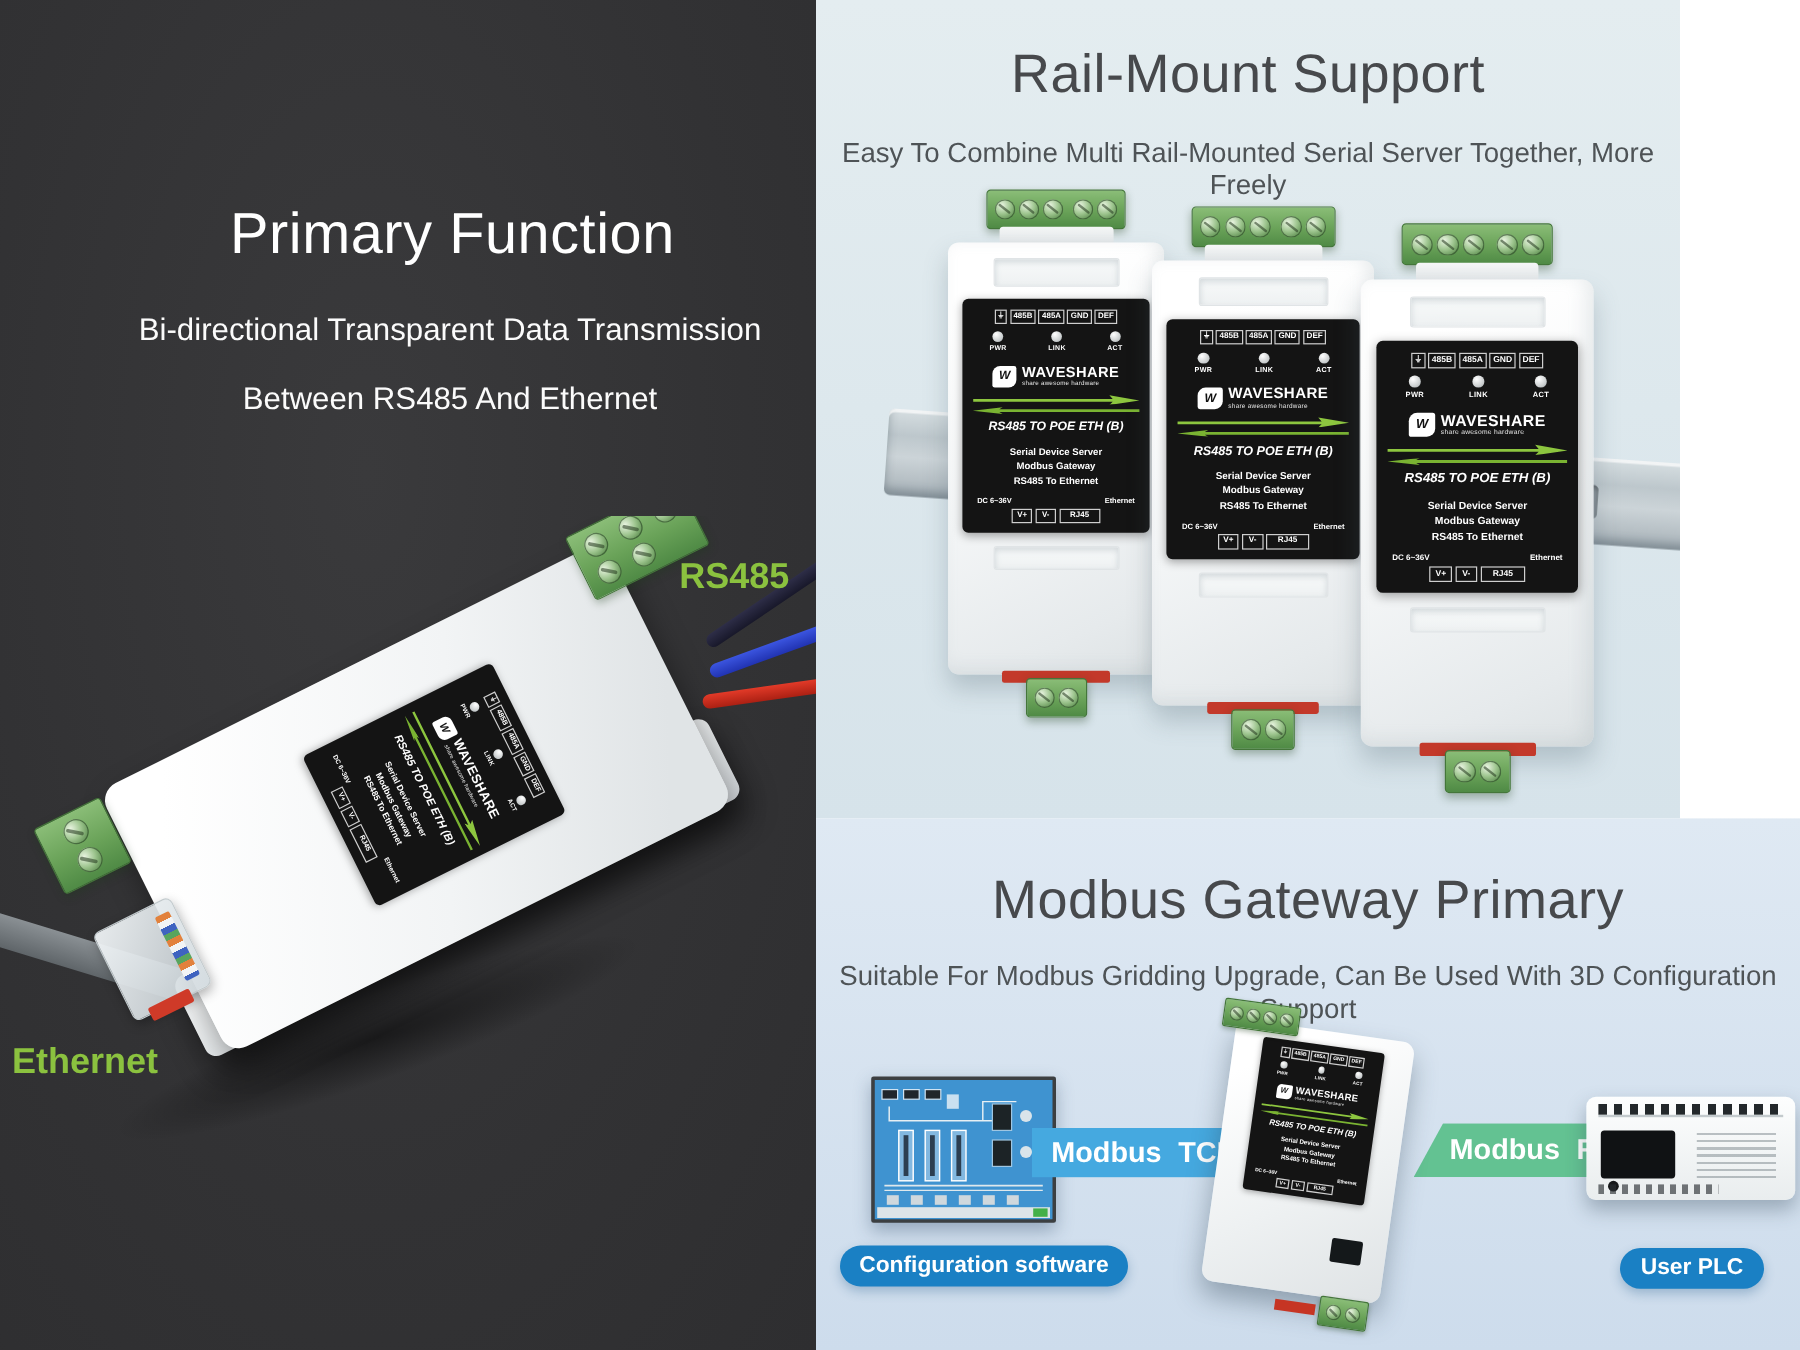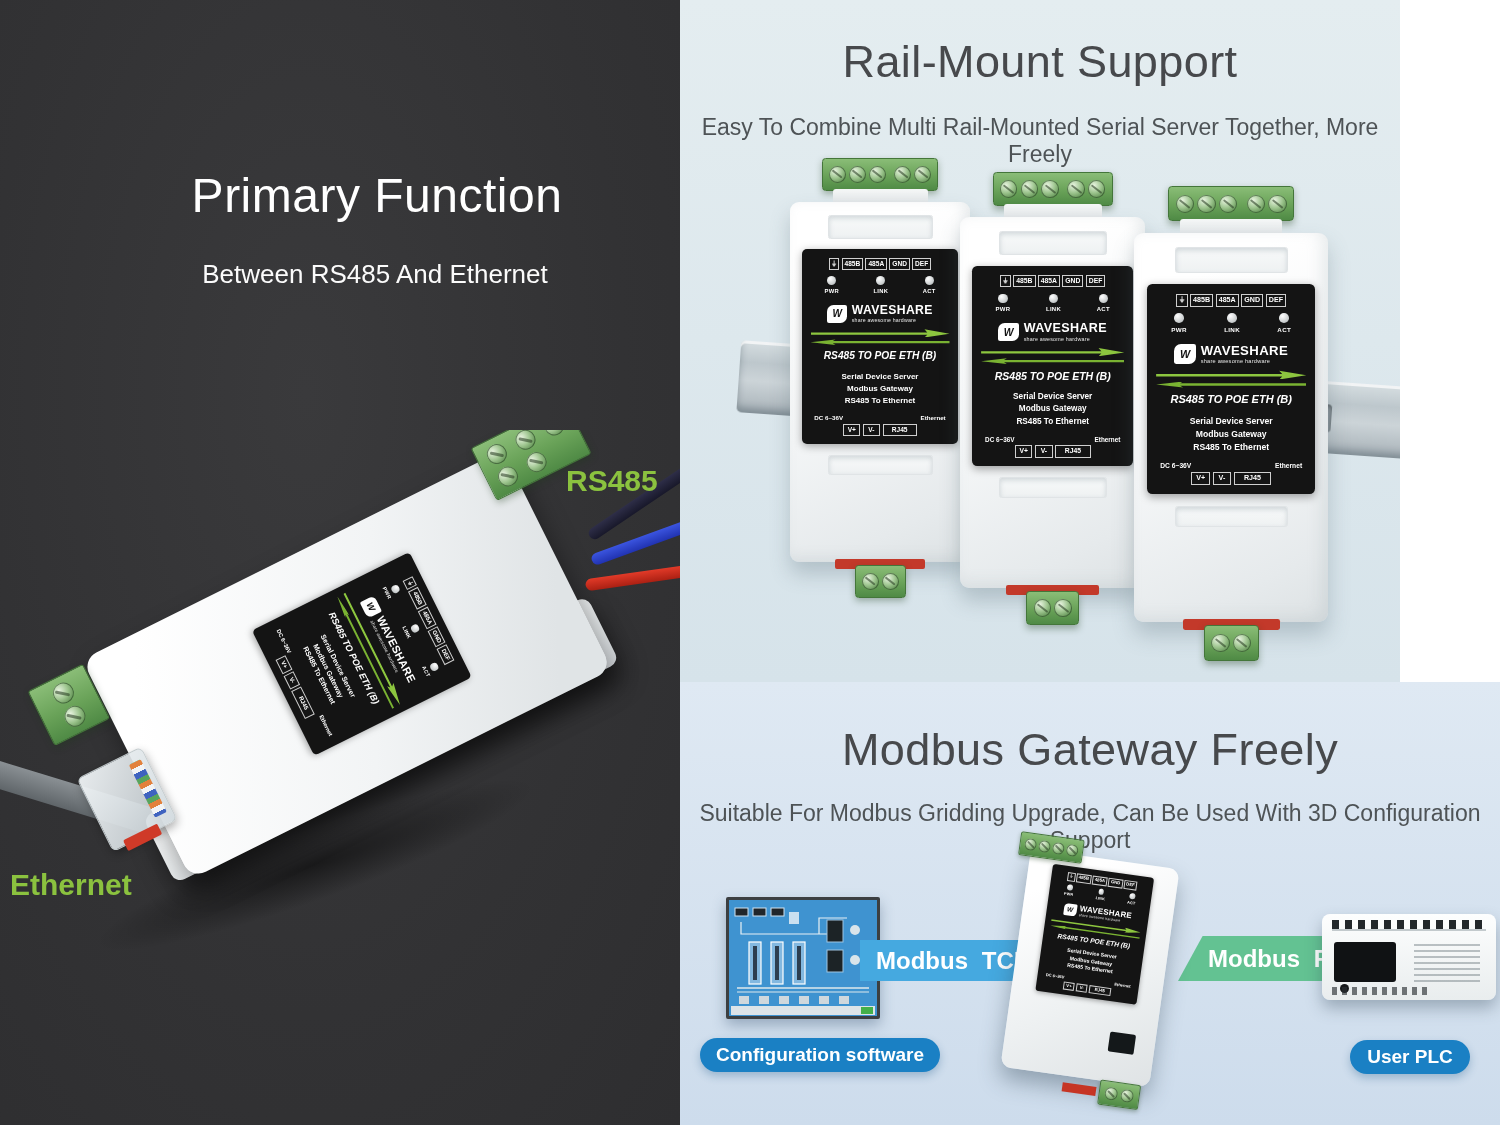--- a/index.html
+++ b/index.html
@@ -192,20 +192,21 @@
   .pill-config { left:20px;  top:356px; min-width:200px; }
   .pill-plc    { left:670px; top:358px; min-width:120px; }
 </style>
 </head>
 <body>
 
 <div class="stage">
 
   <section class="panel-left">
     <h1>Primary Function</h1>
+    <p class="sub">Bi-directional Transparent Data Transmission</p>
     <p class="sub">Between RS485 And Ethernet</p>
 
     <div class="left-photo">
       <div class="dev-shadow"></div>
       <div class="eth-cable"></div>
 
       <div class="device-left">
         <div class="dev-flange"></div>
         <div class="dev-body"></div>
         <div class="label-wrap">
@@ -489,21 +490,21 @@
   <div class="rm-red"></div>
   <div class="terminal t2">
     <i class="screw"></i>
             <i class="screw"></i>
   </div>
 </div>
     </div>
   </section>
 
   <section class="panel-modbus">
-    <h2>Modbus Gateway Freely</h2>
+    <h2>Modbus Gateway Primary</h2>
     <p class="sub">Suitable For Modbus Gridding Upgrade, Can Be Used With 3D Configuration Support</p>
 
     <div class="flow">
 
       <div class="scada">
         <svg viewBox="0 0 148 116">
           <rect x="0" y="0" width="148" height="116" fill="#3f93d0"></rect>
           <rect x="6" y="8" width="13" height="8" fill="#20262b" stroke="#cfe3f2" stroke-width="1"></rect>
           <rect x="24" y="8" width="13" height="8" fill="#20262b" stroke="#cfe3f2" stroke-width="1"></rect>
           <rect x="42" y="8" width="13" height="8" fill="#20262b" stroke="#cfe3f2" stroke-width="1"></rect>

